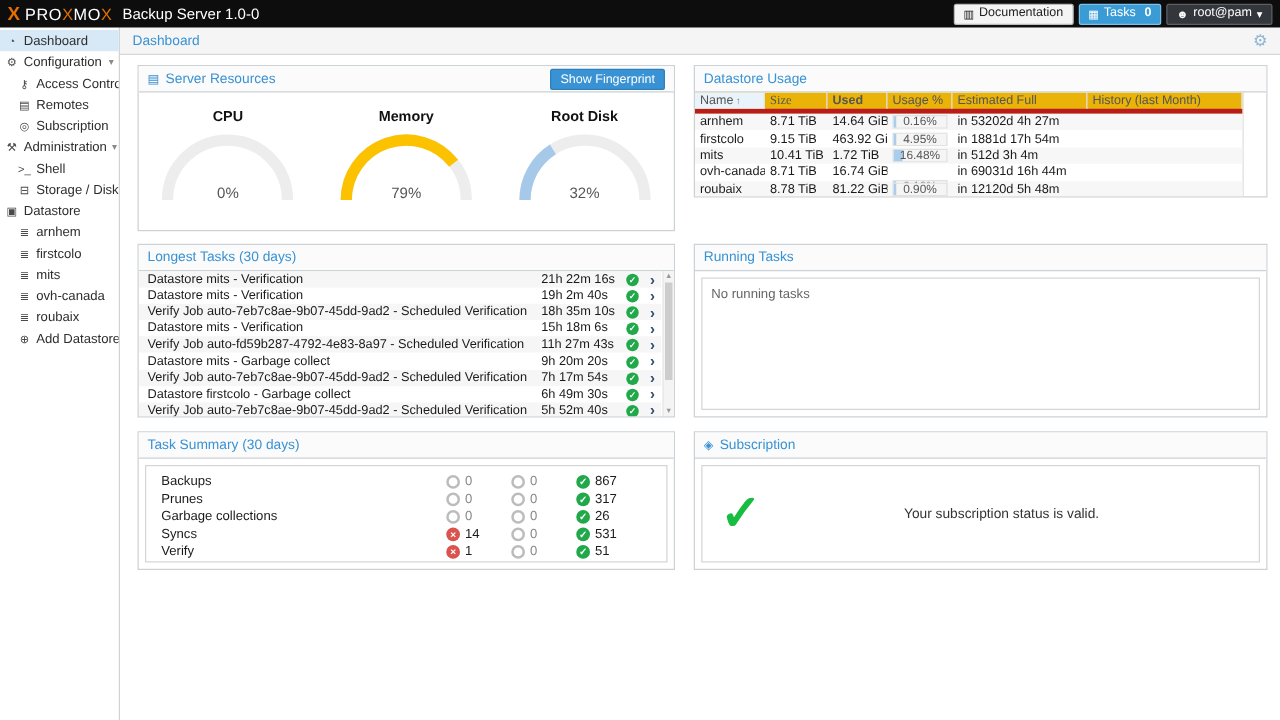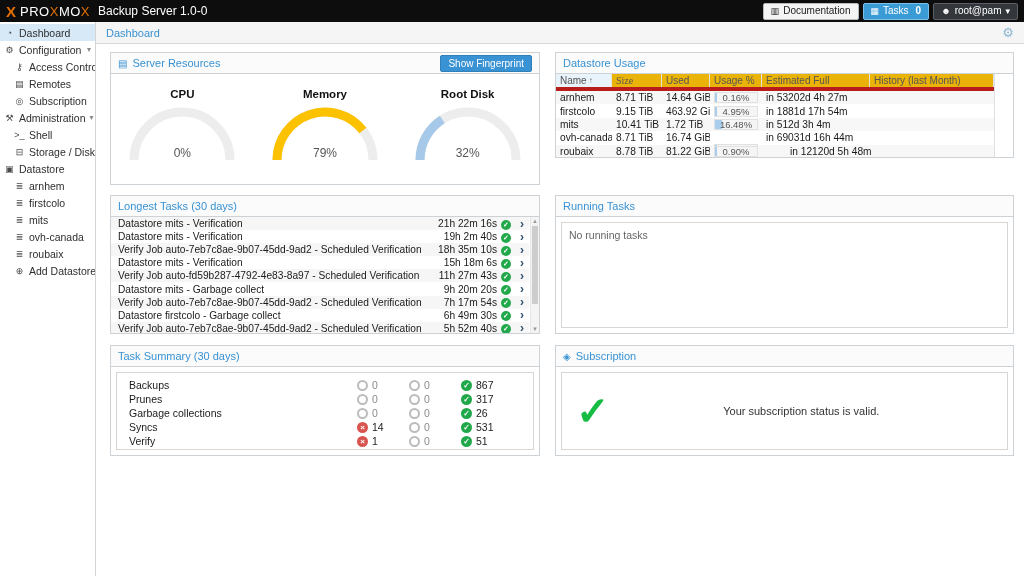--- a/index.html
+++ b/index.html
@@ -62,21 +62,21 @@
   .uc.spark{flex:1;position:relative}
   .ubar{position:relative;height:11px;background:#f5f5f5;border:1px solid #e1e1e1;width:100%}
   .ubar-fill{position:absolute;left:0;top:0;bottom:0;background:#a9cdec}
   .ubar-text{position:absolute;left:0;right:0;top:0;bottom:0;display:flex;align-items:center;justify-content:center;font-size:9.5px;color:#555}
 
   
   .ltbody{position:relative;height:calc(100% - 21px);padding-right:10px;overflow:hidden}
   .lt-row{display:flex;height:13.1px;align-items:center;font-size:10.2px;padding-left:7px}
   .lt-row:nth-child(odd){background:#f6f6f6}
   .lt-text{flex:1;white-space:nowrap;overflow:hidden}
-  .lt-dur{width:64px;text-align:right;flex:none;white-space:nowrap}
+  .lt-dur{width:64px;flex:none;white-space:nowrap}
   .lt-ok{width:18px;text-align:center;flex:none}
   .okdot{display:inline-flex;width:10px;height:10px;border-radius:50%;background:#21a84a;color:#fff;font-size:7px;align-items:center;justify-content:center;font-weight:bold}
   .lt-go{width:14px;text-align:center;color:#2f4f6f;font-weight:bold;font-size:12px;cursor:pointer;flex:none;line-height:1}
   .scrollbar{position:absolute;right:0;top:0;bottom:0;width:9px;background:#f4f4f4;border-left:1px solid #e6e6e6}
   .sb-arrow{position:absolute;left:0;right:0;text-align:center;font-size:6px;color:#999;cursor:pointer}
   .sb-up{top:1px}.sb-down{bottom:1px}
   .sb-thumb{position:absolute;left:1px;right:1px;top:9px;height:78px;background:#cdcdcd;cursor:pointer}
 
   
   .inner{margin:5px;border:1px solid #d6d6d6;height:calc(100% - 31px);overflow:hidden}
@@ -223,21 +223,21 @@
   </div>
   <div class="utable" id="utable">
       <div class="uhead">
         <div class="uh sorted" style="width: 56px;">
           <span>Name</span>
           <span class="arrow">↑</span>
         </div>
         <div class="uh" style="width: 50px; font-family: Liberation Serif, serif;">
           <span>Size</span>
         </div>
-        <div class="uh" style="width: 48px;">
+        <div class="uh" style="width: 48px; font-weight: bold;">
           <span>Used</span>
         </div>
         <div class="uh" style="width: 52px;">
           <span>Usage %</span>
         </div>
         <div class="uh" style="width: 108px;">
           <span>Estimated Full</span>
         </div>
         <div class="uh" style="flex: 1 1 0%;">
           <span>History (last Month)</span>
@@ -298,21 +298,21 @@
       <div class="urow">
         <div class="uc" style="width: 56px;">roubaix</div>
         <div class="uc" style="width: 50px;">8.78 TiB</div>
         <div class="uc" style="width: 48px;">81.22 GiB</div>
         <div class="uc" style="width: 52px;">
           <div class="ubar">
             <div class="ubar-fill" style="width: 2px;"></div>
             <div class="ubar-text">0.90%</div>
           </div>
         </div>
-        <div class="uc" style="width: 108px; margin-left: 24px;">in 12120d 5h 48m</div>
+        <div class="uc" style="width: 108px;">in 12120d 5h 48m</div>
         <div class="uc spark"></div>
       </div>
     </div>
 </div>
 
 <div class="panel" id="p-longest">
   <div class="phead">
     <span>Longest Tasks (30 days)</span>
   </div>
   <div class="ltbody" id="ltbody">

